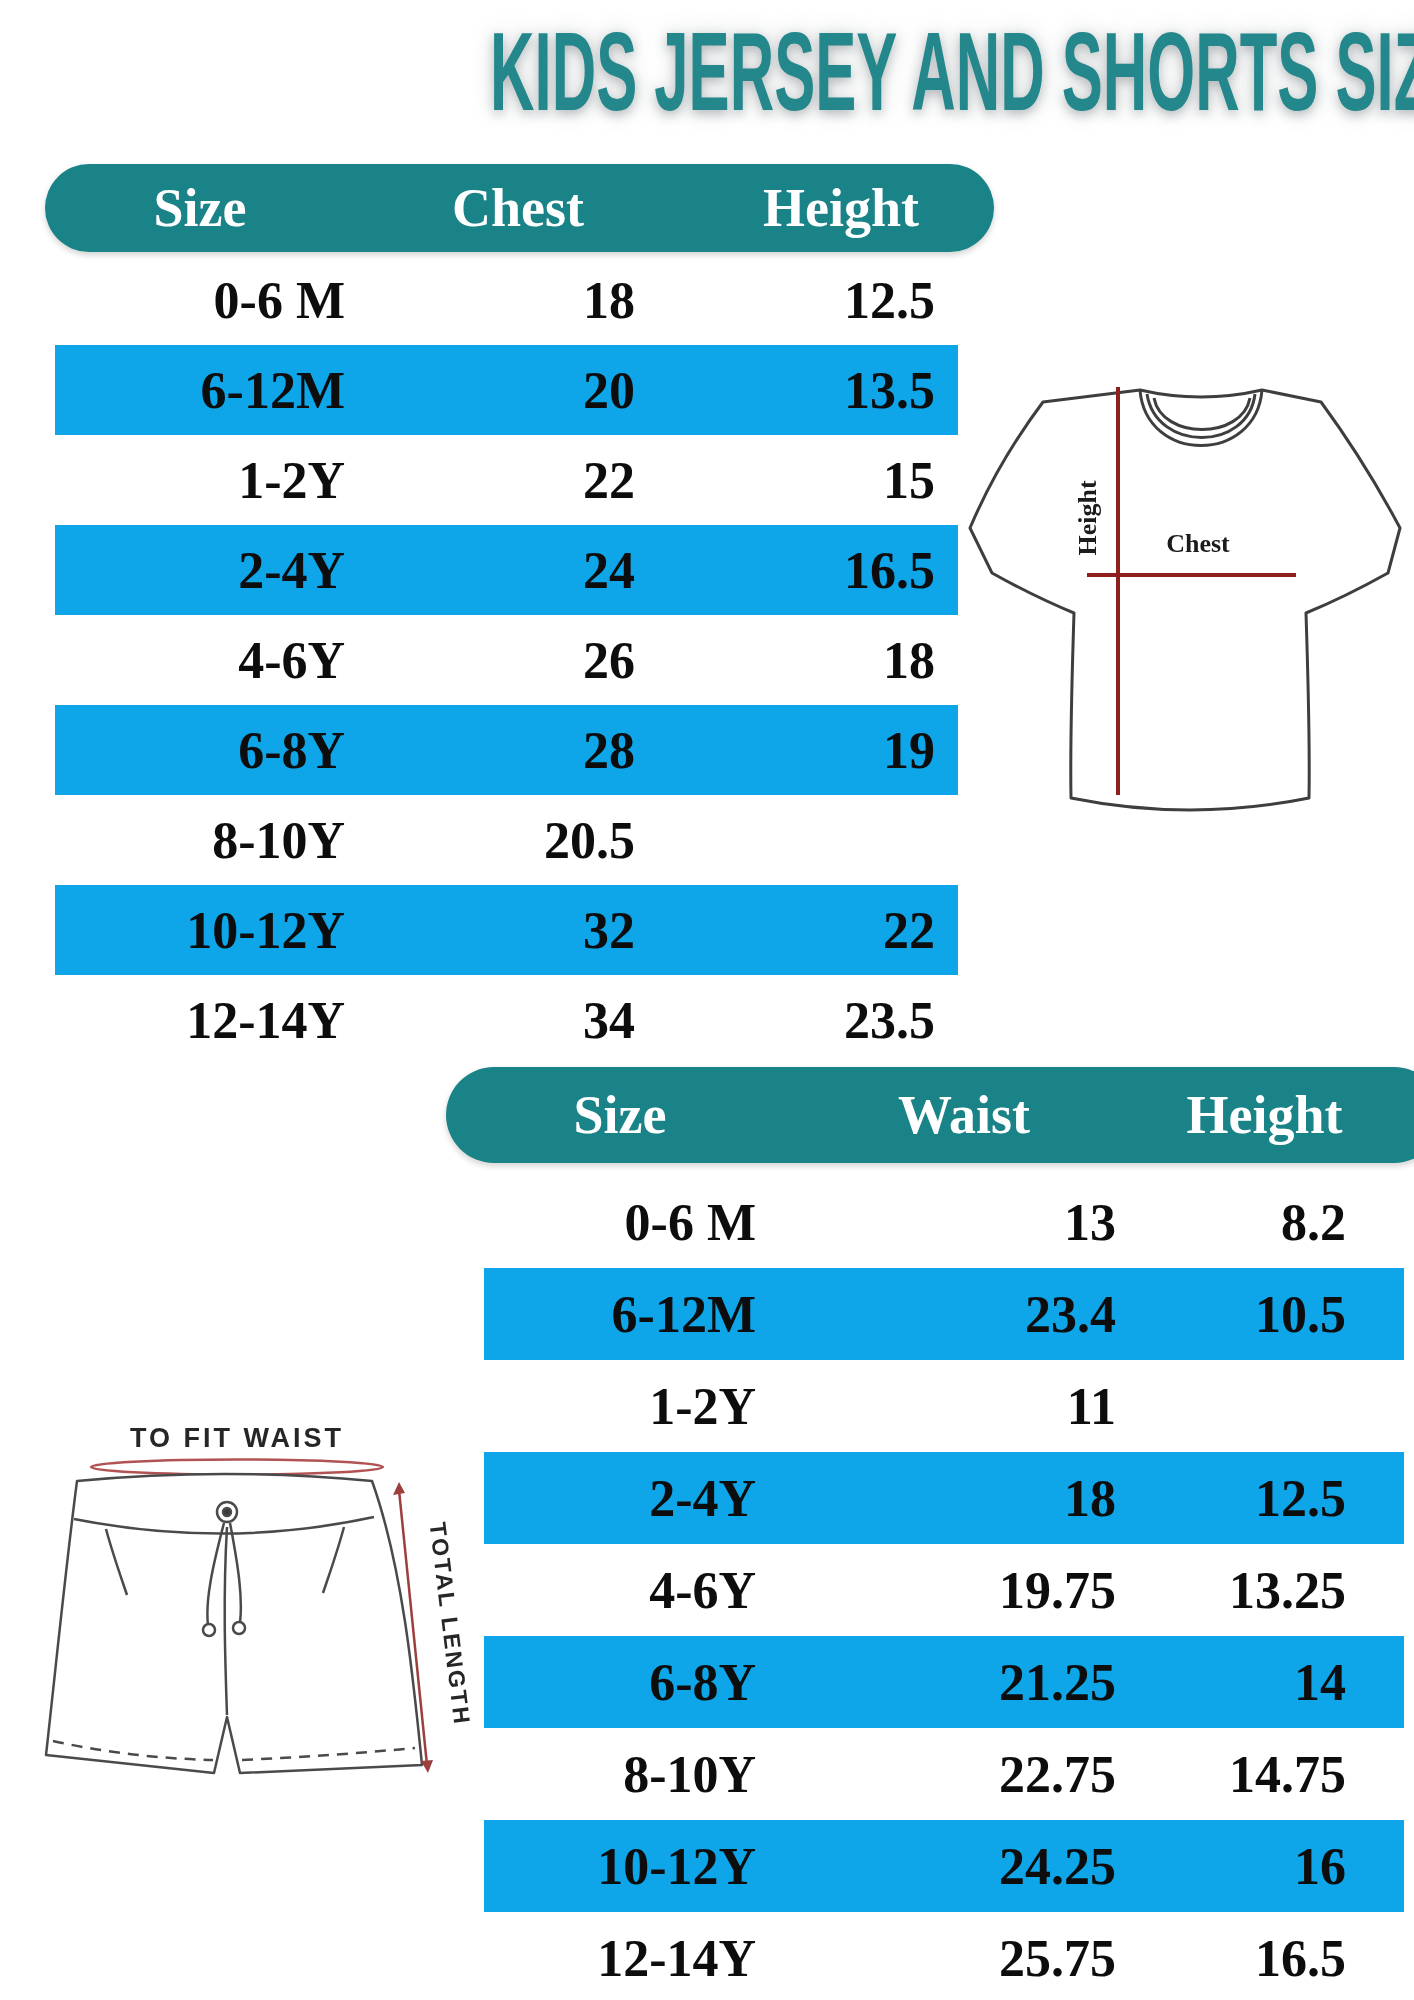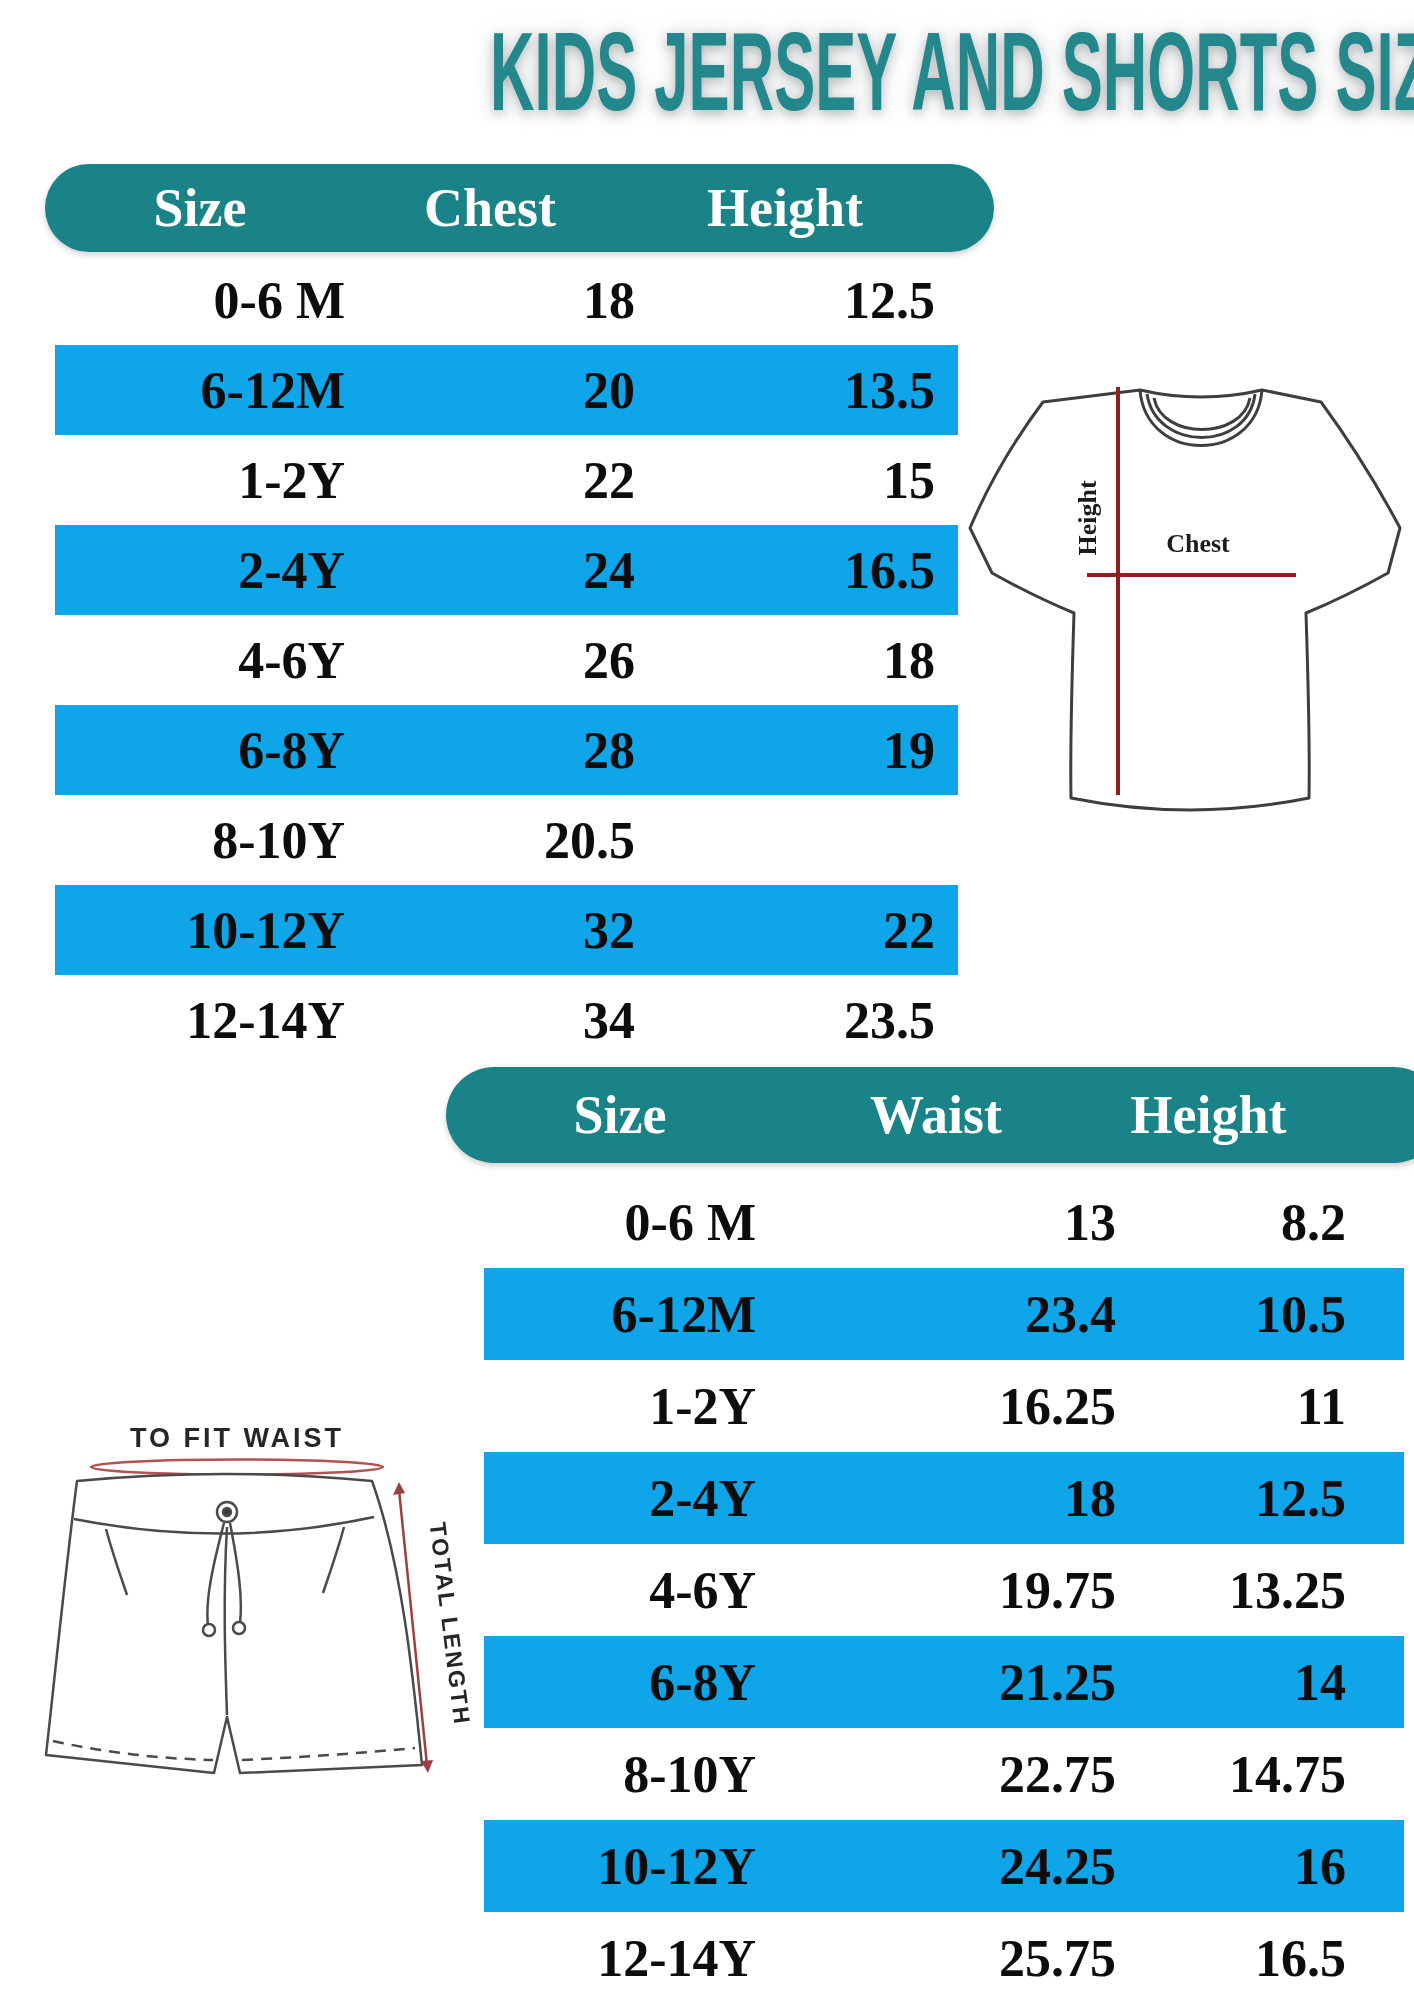--- a/index.html
+++ b/index.html
@@ -15,20 +15,21 @@
     color:#24878b;transform:scaleX(0.55);transform-origin:50% 50%;
     letter-spacing:0px;
     text-shadow:0 4px 14px rgba(110,120,124,0.45), 0 0 28px rgba(130,140,144,0.30);
   }
   
   .thead{
     position:absolute;background:#1a8387;color:#ffffff;
     display:grid;align-items:center;
     font-weight:bold;font-size:54px;
     box-shadow:0 3px 6px rgba(0,0,0,0.18);
+    gap:28px;
   }
   .thead span{text-align:center;}
   .tbody{position:absolute;}
   .trow{display:grid;align-items:center;font-weight:bold;font-size:52px;color:#0d0d0d;}
   .trow span{text-align:right;}
   .trow.alt{background:#0ea5e9;}
   
   .jersey-head{
     left:45px;top:164px;width:939px;height:88px;border-radius:44px;
     padding-left:10px;grid-template-columns:290px 290px 300px 1fr;
@@ -144,21 +145,20 @@
       <span>13</span>
       <span>8.2</span>
     </div>
     <div class="trow alt">
       <span>6-12M</span>
       <span>23.4</span>
       <span>10.5</span>
     </div>
     <div class="trow">
       <span>1-2Y</span>
-      <span>16.25</span>
       <span>11</span>
     </div>
     <div class="trow alt">
       <span>2-4Y</span>
       <span>18</span>
       <span>12.5</span>
     </div>
     <div class="trow">
       <span>4-6Y</span>
       <span>19.75</span>

